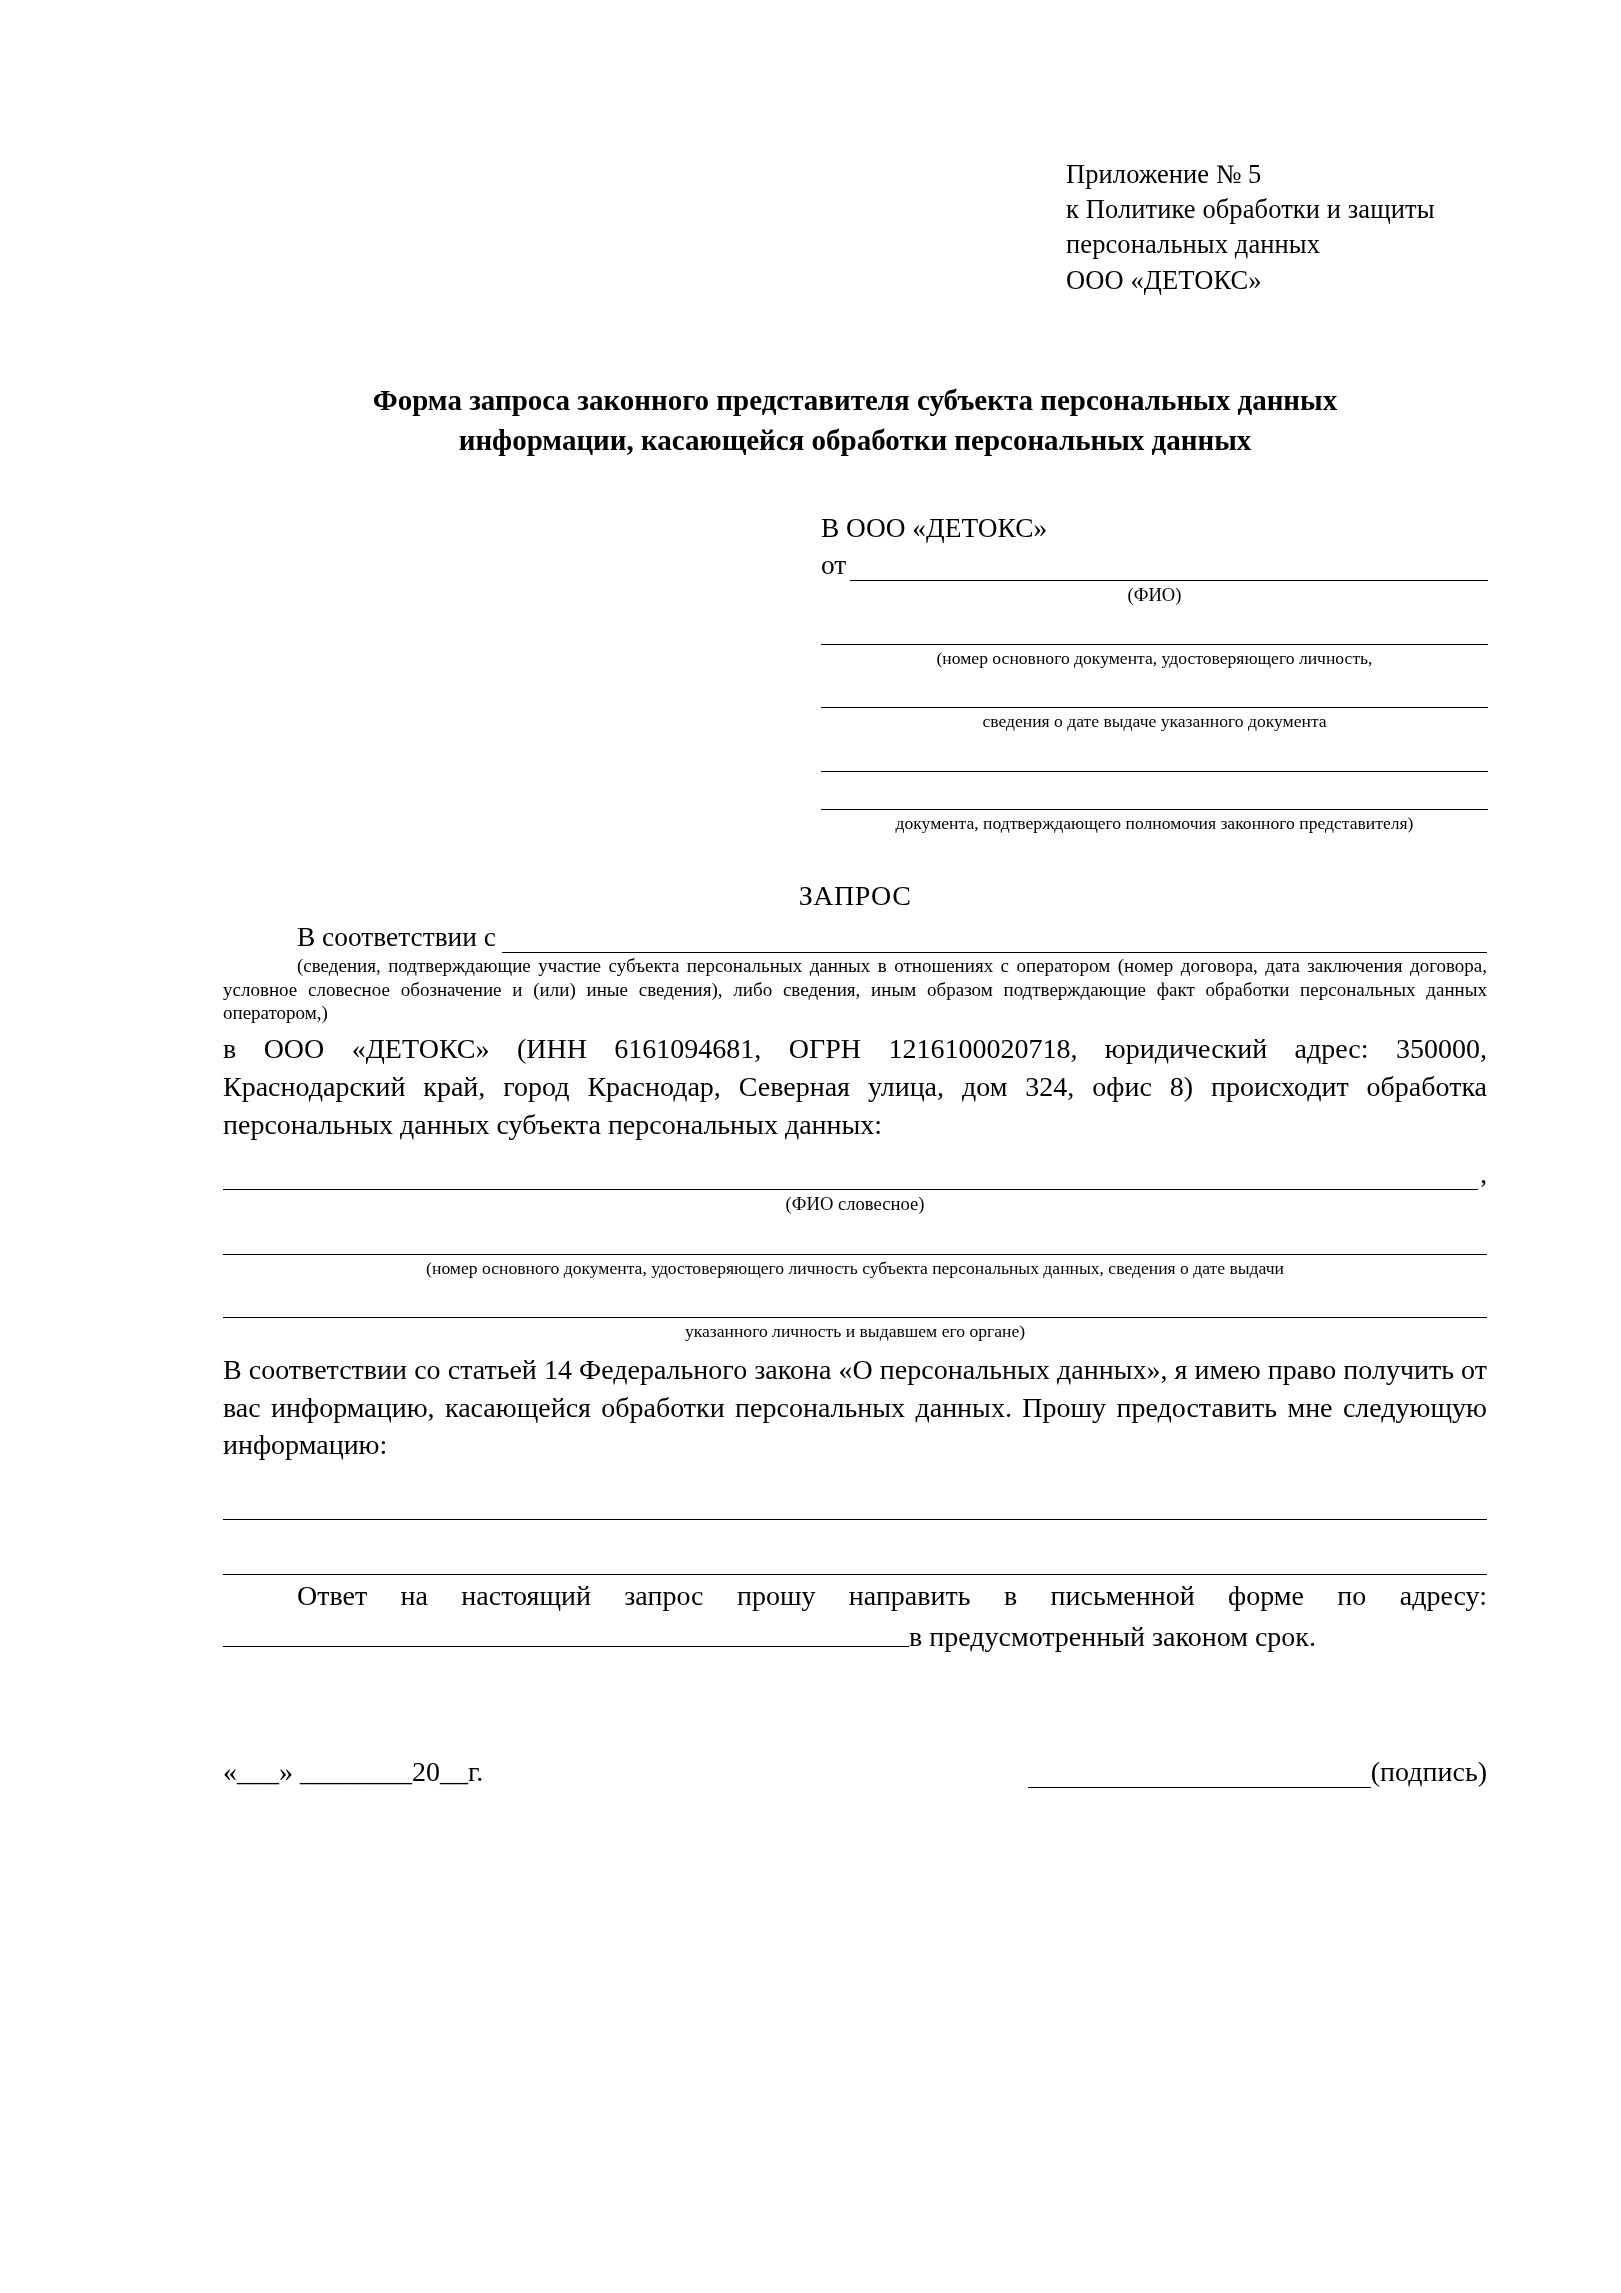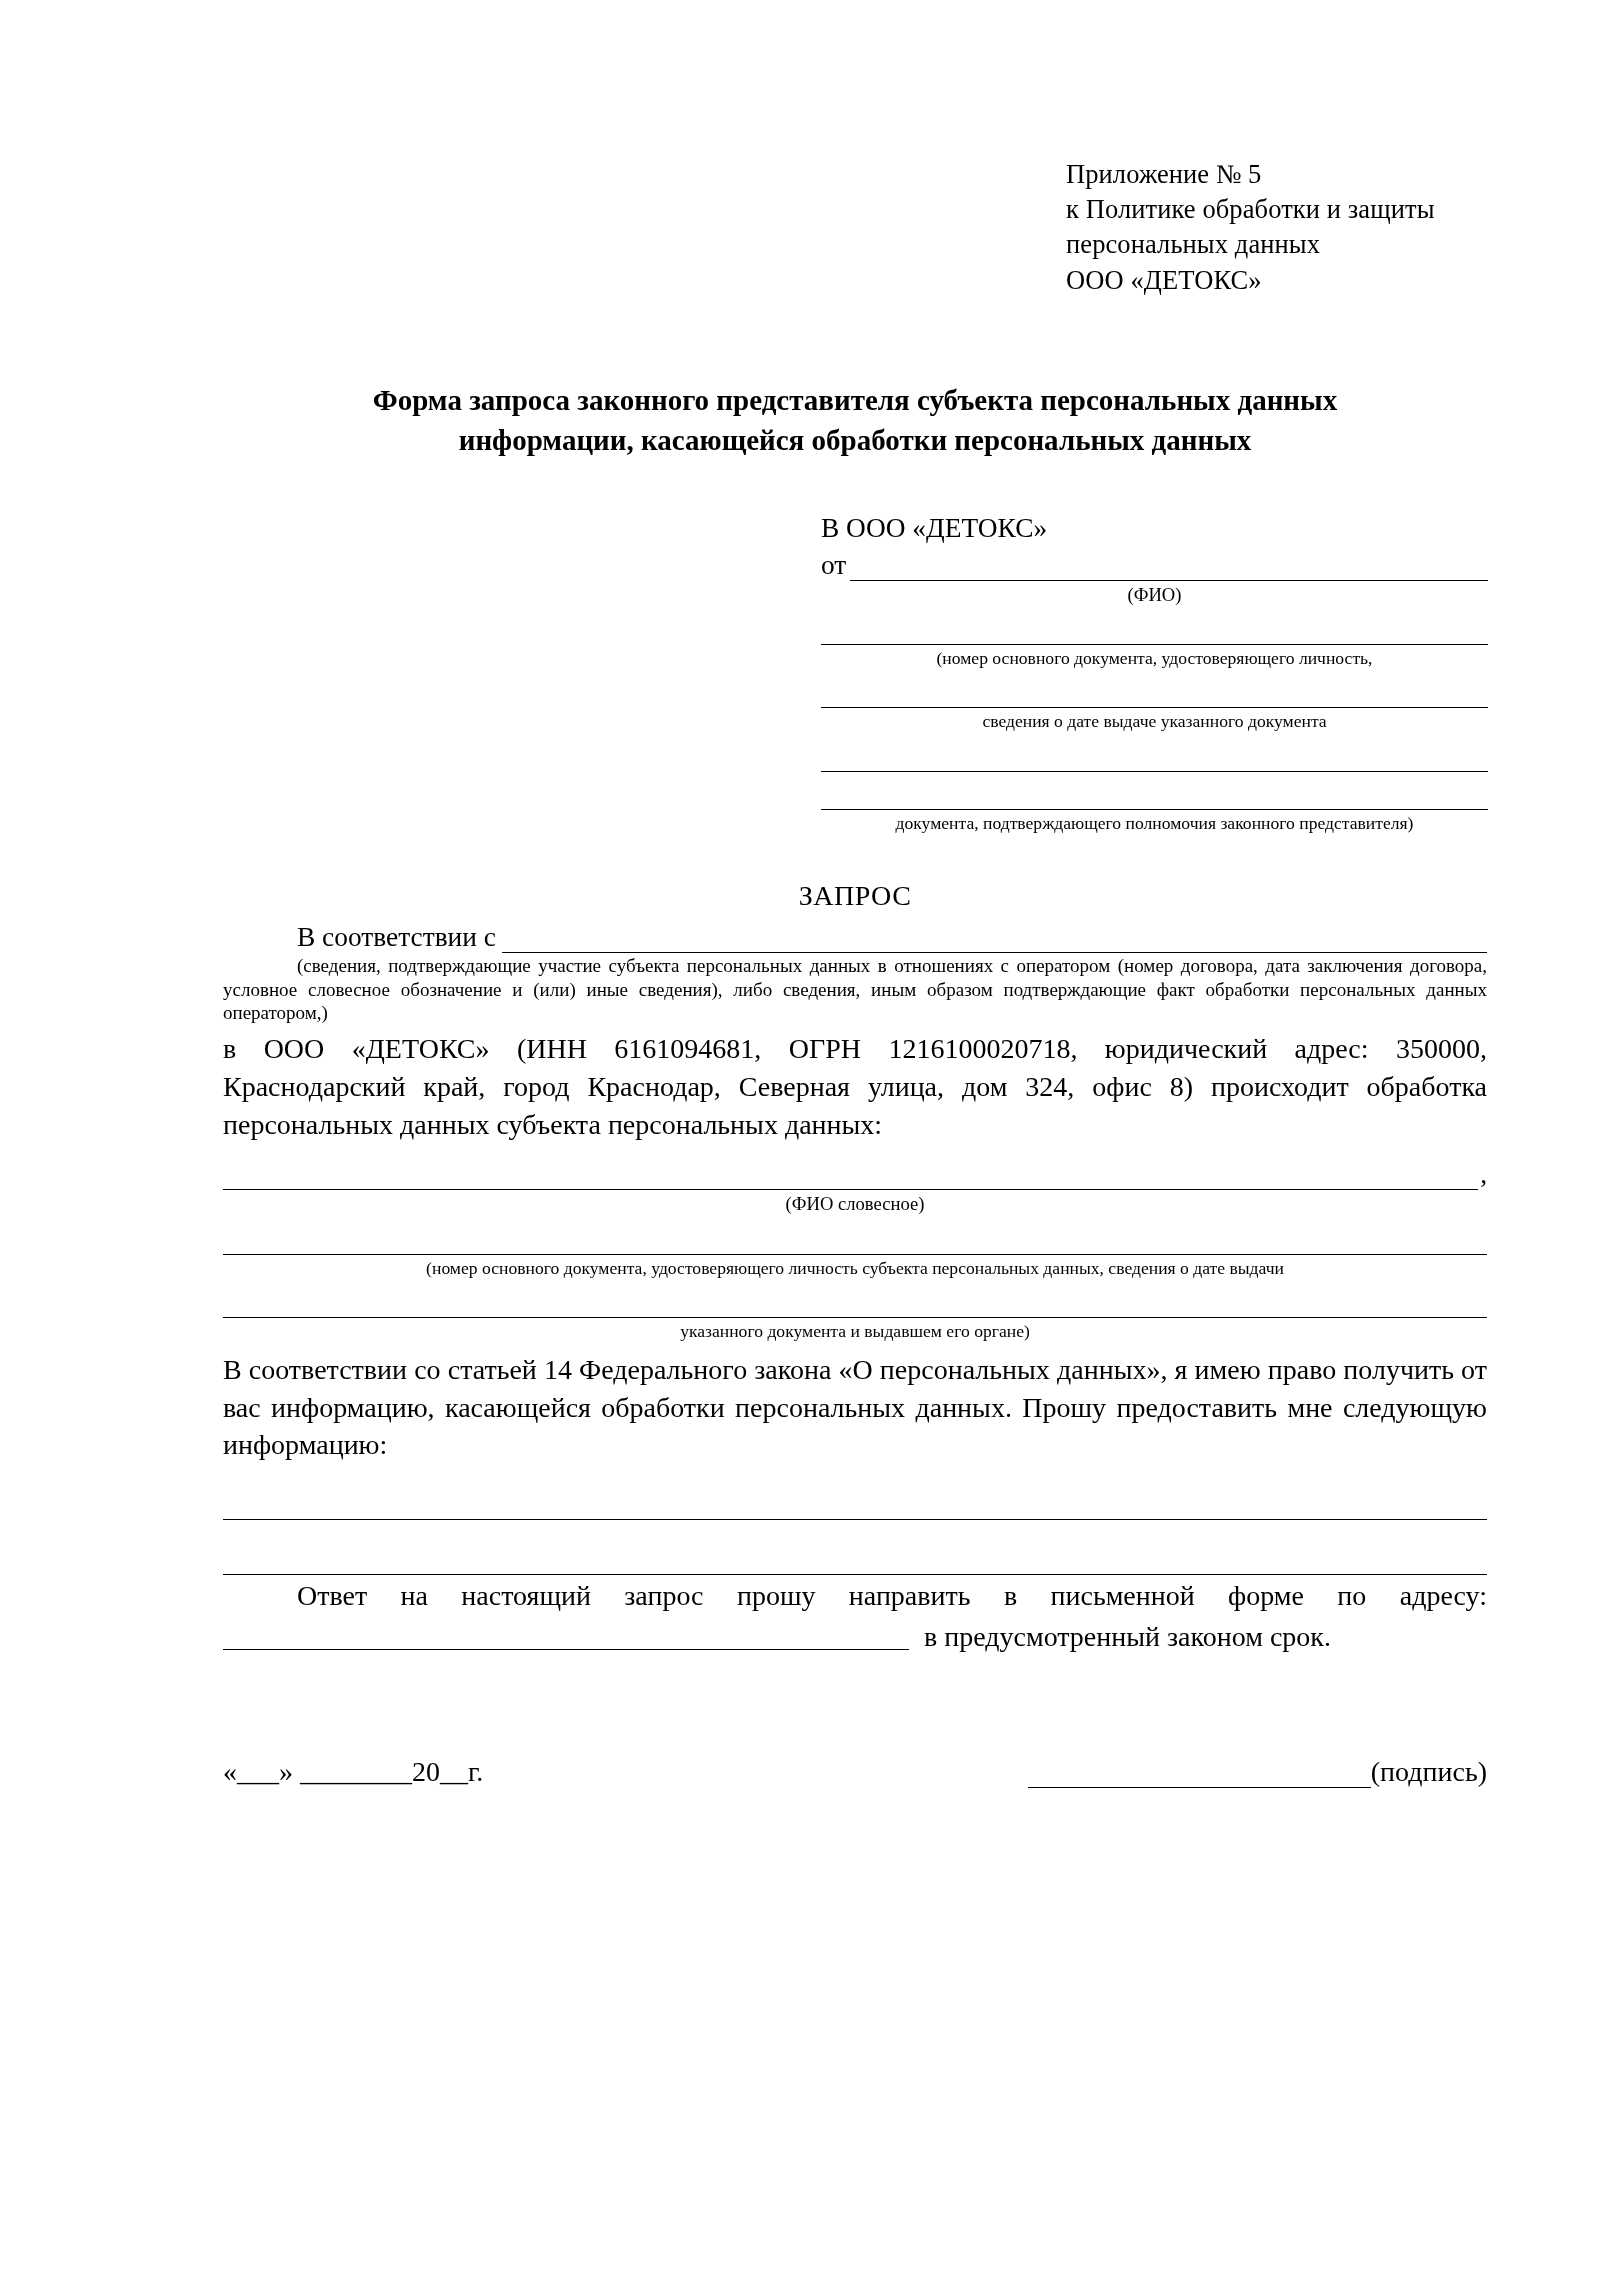--- a/index.html
+++ b/index.html
@@ -141,23 +141,22 @@
   .answer-par {
     font-size: 28px;
     line-height: 1.35;
     text-align: justify;
     text-align-last: justify;
     margin-top: 2px;
     text-indent: 74px;
   }
   .answer-row {
     display: flex;
-    align-items: center;
+    align-items: flex-start;
     margin-top: 5.9px;
-    gap: 15px;
   }
   .answer-row .rule-mid {
     border-bottom: 1.6px solid #000;
     height: 25.5px;
     width: 686px;
   }
   .answer-row .tail2 {
     font-size: 28px;
     white-space: nowrap;
   }
@@ -233,21 +232,21 @@
     <div class="line-with-comma">
       <span class="rule"></span>
       <span class="tail">,</span>
     </div>
     <div class="caption">(ФИО словесное)</div>
 
     <div class="rule-full gap-line"></div>
     <div class="caption small">(номер основного документа, удостоверяющего личность субъекта персональных данных, сведения о дате выдачи</div>
 
     <div class="rule-full gap-line"></div>
-    <div class="caption small">указанного документа и выдавшем его органе)</div>
+    <div class="caption small">указанного личность и выдавшем его органе)</div>
 
     <div class="para2">В соответствии со статьей 14 Федерального закона «О персональных данных», я имею право получить от вас информацию, касающейся обработки персональных данных. Прошу предоставить мне следующую информацию:</div>
 
     <div class="rule-full blank-rule"></div>
     <div class="rule-full blank-rule"></div>
 
     <div class="answer-par">Ответ на настоящий запрос прошу направить в письменной форме по адресу:</div>
 
     <div class="answer-row">
       <span class="rule-mid"></span>

